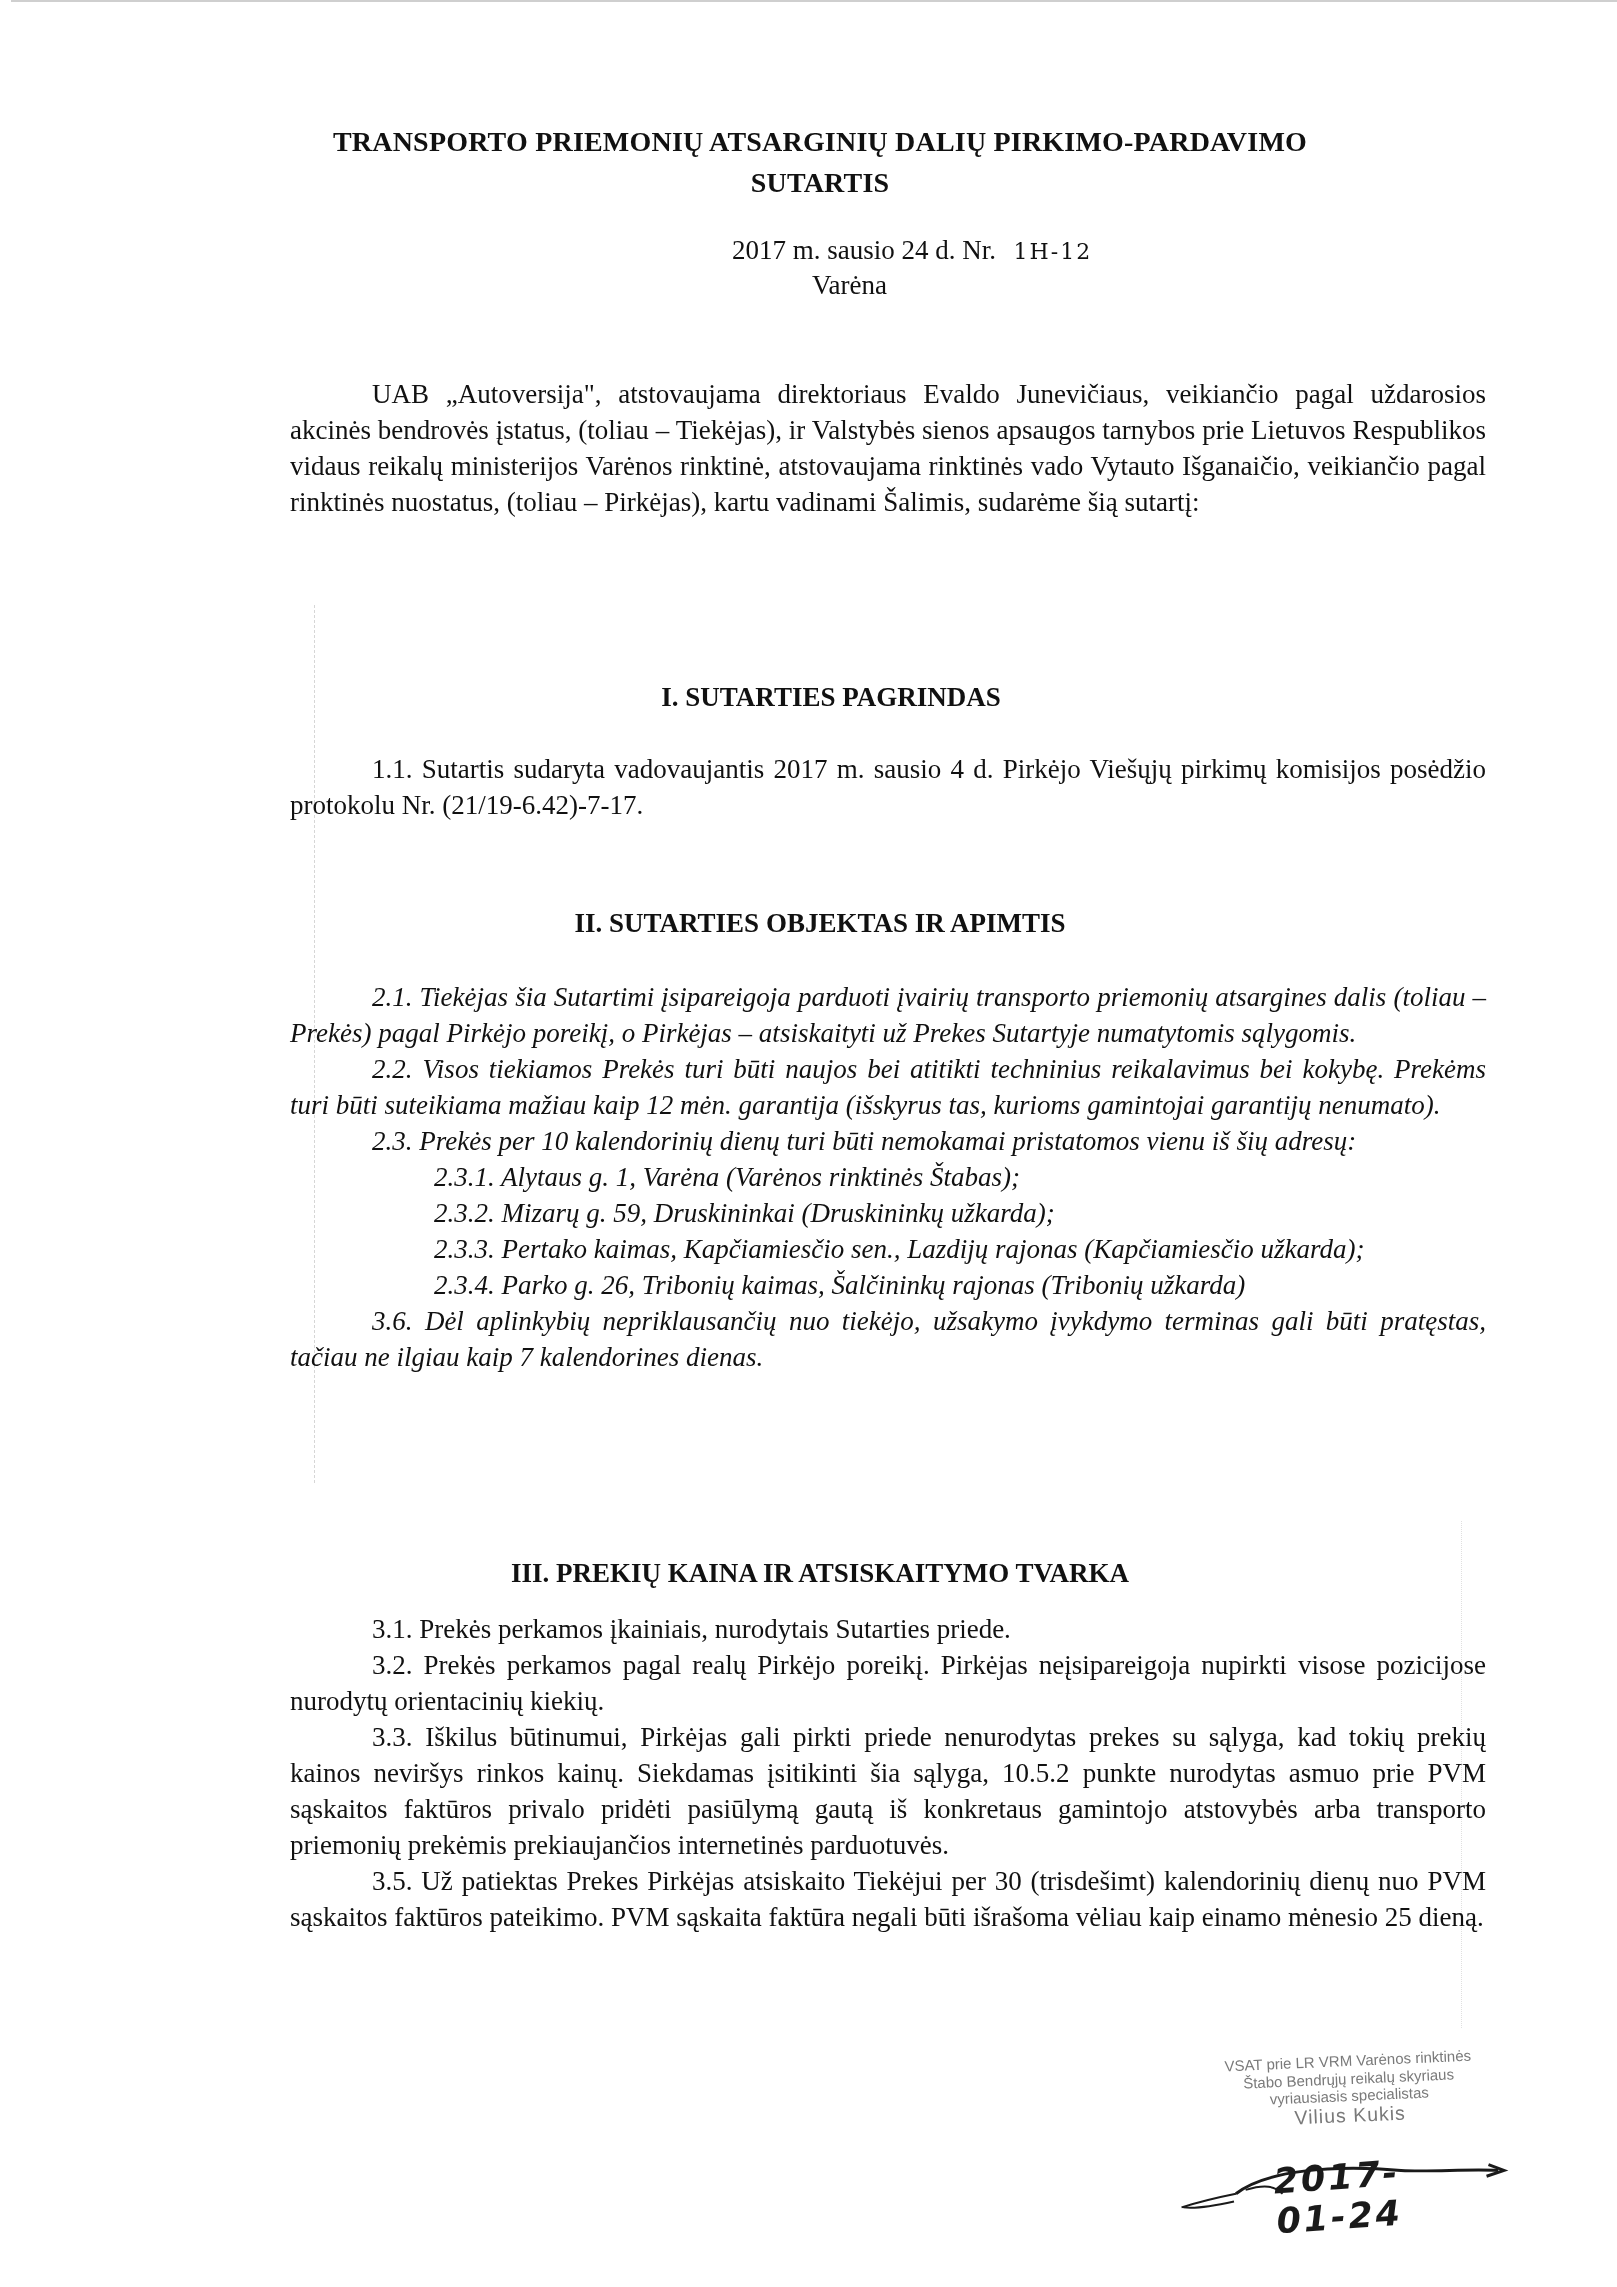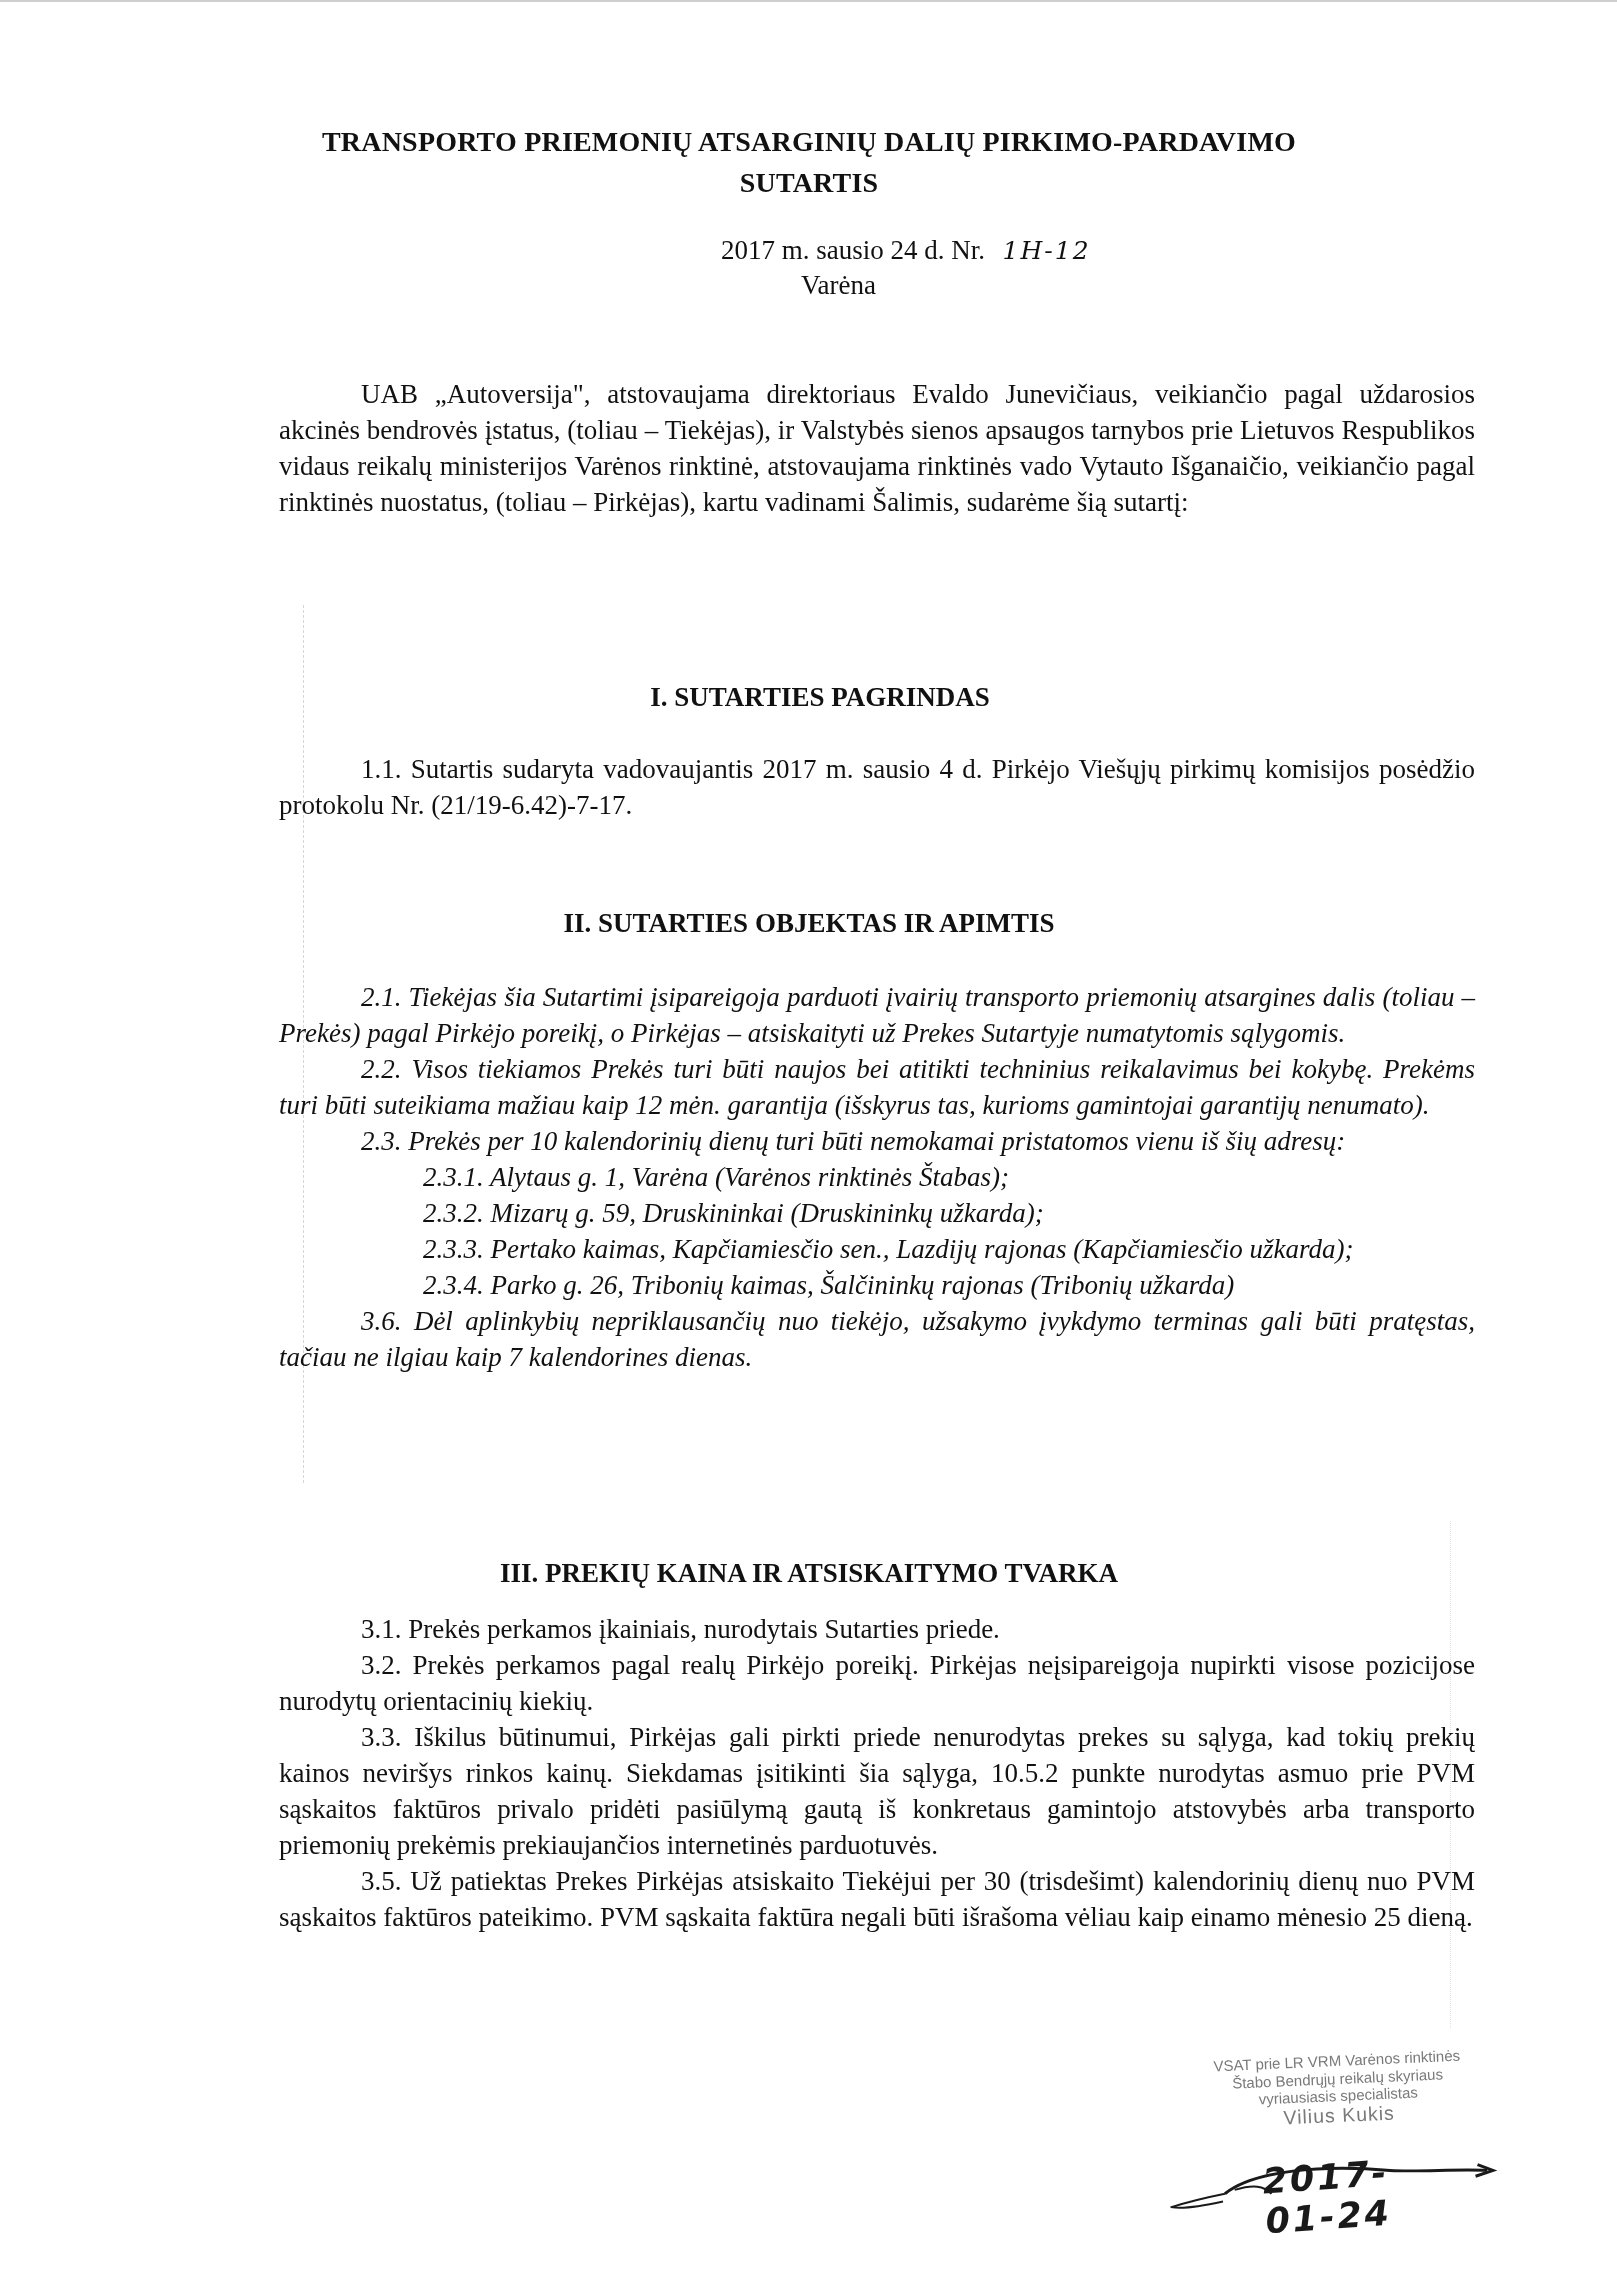--- a/index.html
+++ b/index.html
@@ -10,21 +10,21 @@
     body {
       width: 1618px;
       height: 2288px;
       position: relative;
       overflow: hidden;
       font-family: "Liberation Serif", "DejaVu Serif", serif;
       color: #111111;
     }
     .page {
       position: absolute;
-      left: 0; top: 0;
+      left: 11px; top: 0;
       width: 1303px;
       height: 2288px;
       background: #ffffff;
     }
     .top-edge {
       position: absolute;
       left: 0; top: 0;
       width: 1618px;
       height: 2px;
       background: #cfcfcf;
@@ -57,22 +57,21 @@
       letter-spacing: 0.2px;
     }
     .meta-line {
       position: absolute;
       font-size: 27px;
       line-height: 33px;
     }
     .date-line { left: 721px; top: 234px; }
     .handwritten {
       font-family: "DejaVu Serif", serif;
-      font-style: italic;
-      font-size: 25px;
+      font-size: 22px;
       margin-left: 17.6px;
       letter-spacing: 2px;
     }
     .place-line { left: 801px; top: 269px; }
 
     .body-block {
       position: absolute;
       left: 279px;
       width: 1196px;
       font-size: 27px;

